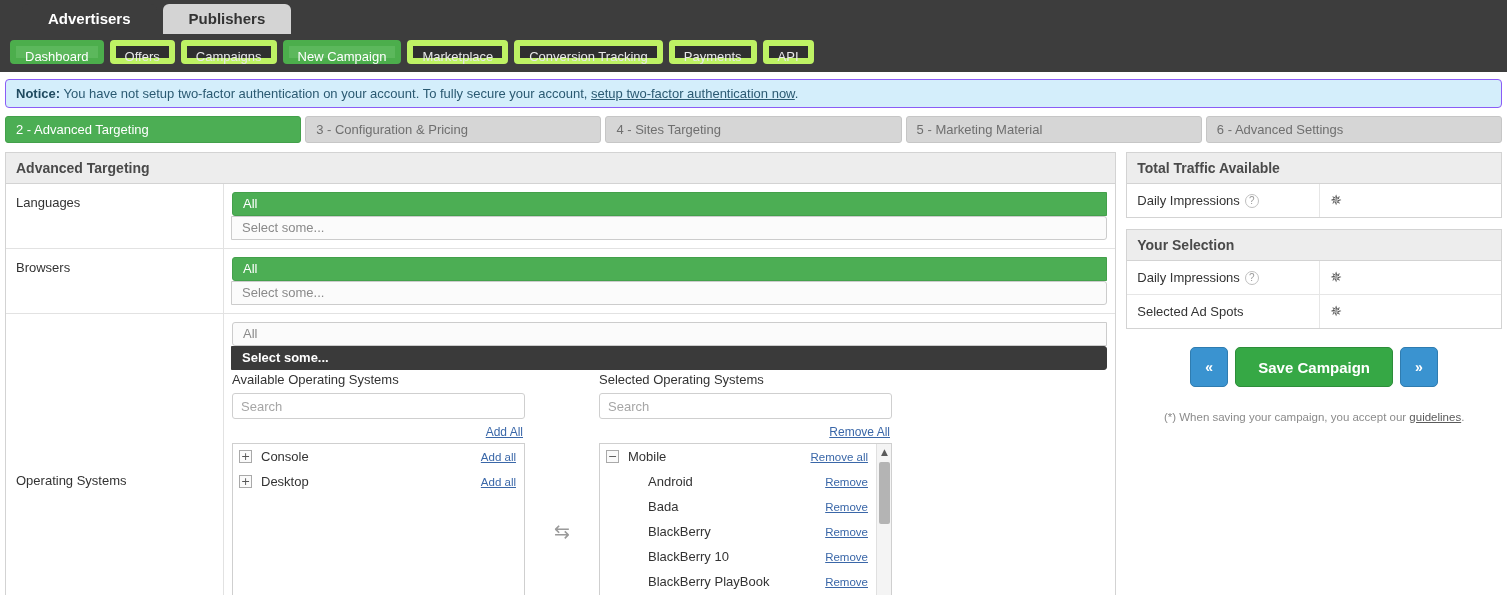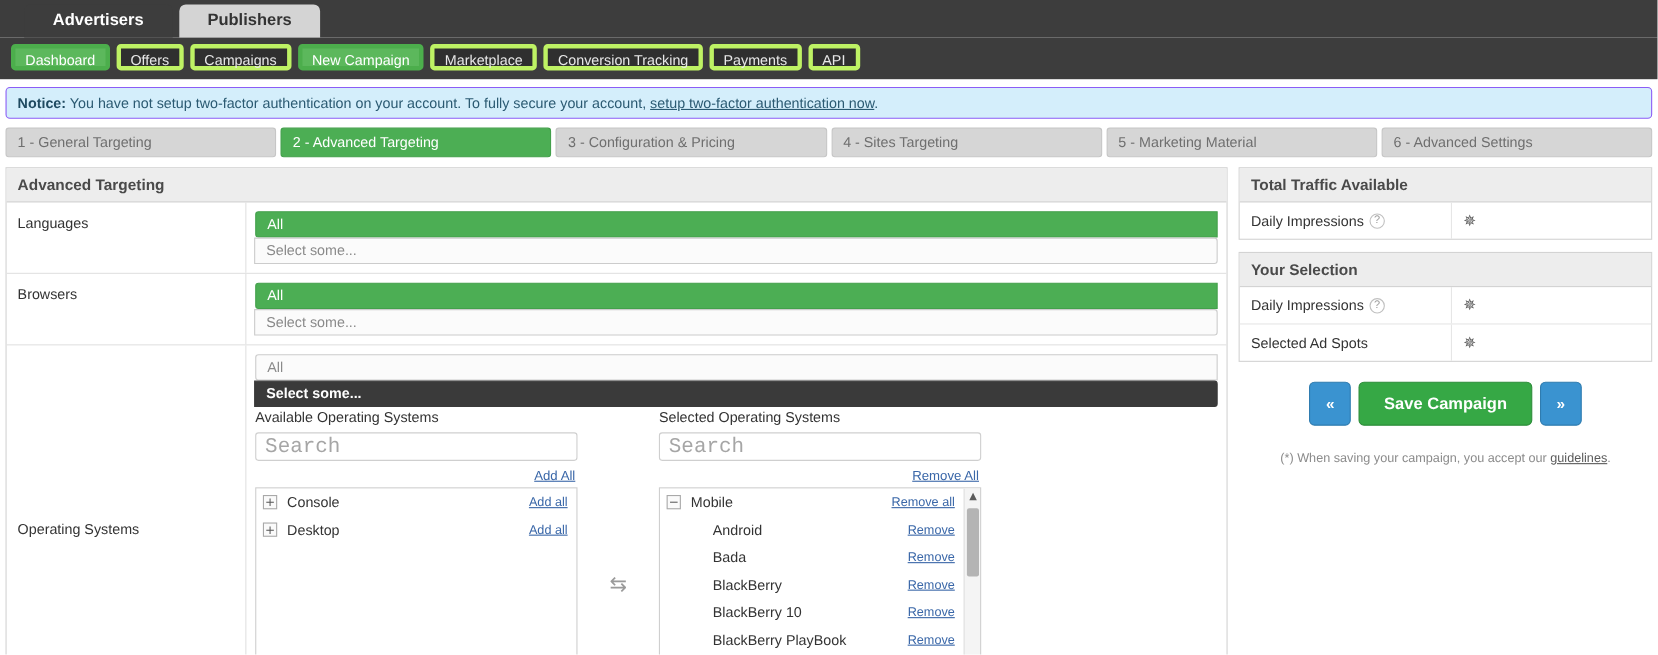--- a/index.html
+++ b/index.html
@@ -33,21 +33,21 @@
     background: #3d3d3d;
     height: 38px;
     padding: 6px 0 0 10px;
     display: flex; align-items: flex-start; gap: 6px;
   }
   .nav-btn {
     height: 24px; line-height: 22px;
     padding: 0 9px;
     font-size: 13px;
     border-radius: 4px;
-    border: 4px solid #bef264;
+    border: 6px solid #bef264;
     background: #2f2f2f;
     color: #e8e8e8;
     cursor: pointer;
     white-space: nowrap;
   }
   .nav-btn.green {
     background: #5cb85c;
     border-color: #4cae4c;
     color: #ffffff;
   }
@@ -133,22 +133,22 @@
   
   .dual { display: flex; align-items: flex-start; gap: 16px; padding-top: 2px; }
   .dual-side { width: 293px; }
   .dual-mid { width: 42px; display: flex; justify-content: center; padding-top: 150px; }
   .dual-title { font-size: 13px; color: #333; margin-bottom: 6px; }
   .dl-search {
     width: 100%; height: 26px;
     border: 1px solid #cfcfcf;
     border-radius: 3px;
     padding: 0 8px;
-    font-family: Liberation Mono, monospace;
-    font-size: 19px;
+    font-family: Liberation Sans, sans-serif;
+    font-size: 13px;
     color: #8b5cf6;
     background: #fff;
     outline: none;
   }
   .dl-search::placeholder { color: #a6a6a6; }
   .dl-actions { text-align: right; padding: 5px 2px 4px 0; }
   .lnk { color: #3a67a8; text-decoration: underline; font-size: 12px; cursor: pointer; }
   .dl-box {
     border: 1px solid #cfcfcf;
     background: #ffffff;
@@ -304,23 +304,20 @@
   </div>
 </div>
 
 <div class="notice-wrap">
   <div class="notice">
     <b>Notice:</b><span> You have not setup two-factor authentication on your account. To fully secure your account, </span><a href="#">setup two-factor authentication now</a><span>.</span>
   </div>
 </div>
 
 <div class="steps">
-  <div class="step">
-    <span>1 - General Targeting</span>
-  </div>
   <div class="step active">
     <span>2 - Advanced Targeting</span>
   </div>
   <div class="step">
     <span>3 - Configuration &amp; Pricing</span>
   </div>
   <div class="step">
     <span>4 - Sites Targeting</span>
   </div>
   <div class="step">

